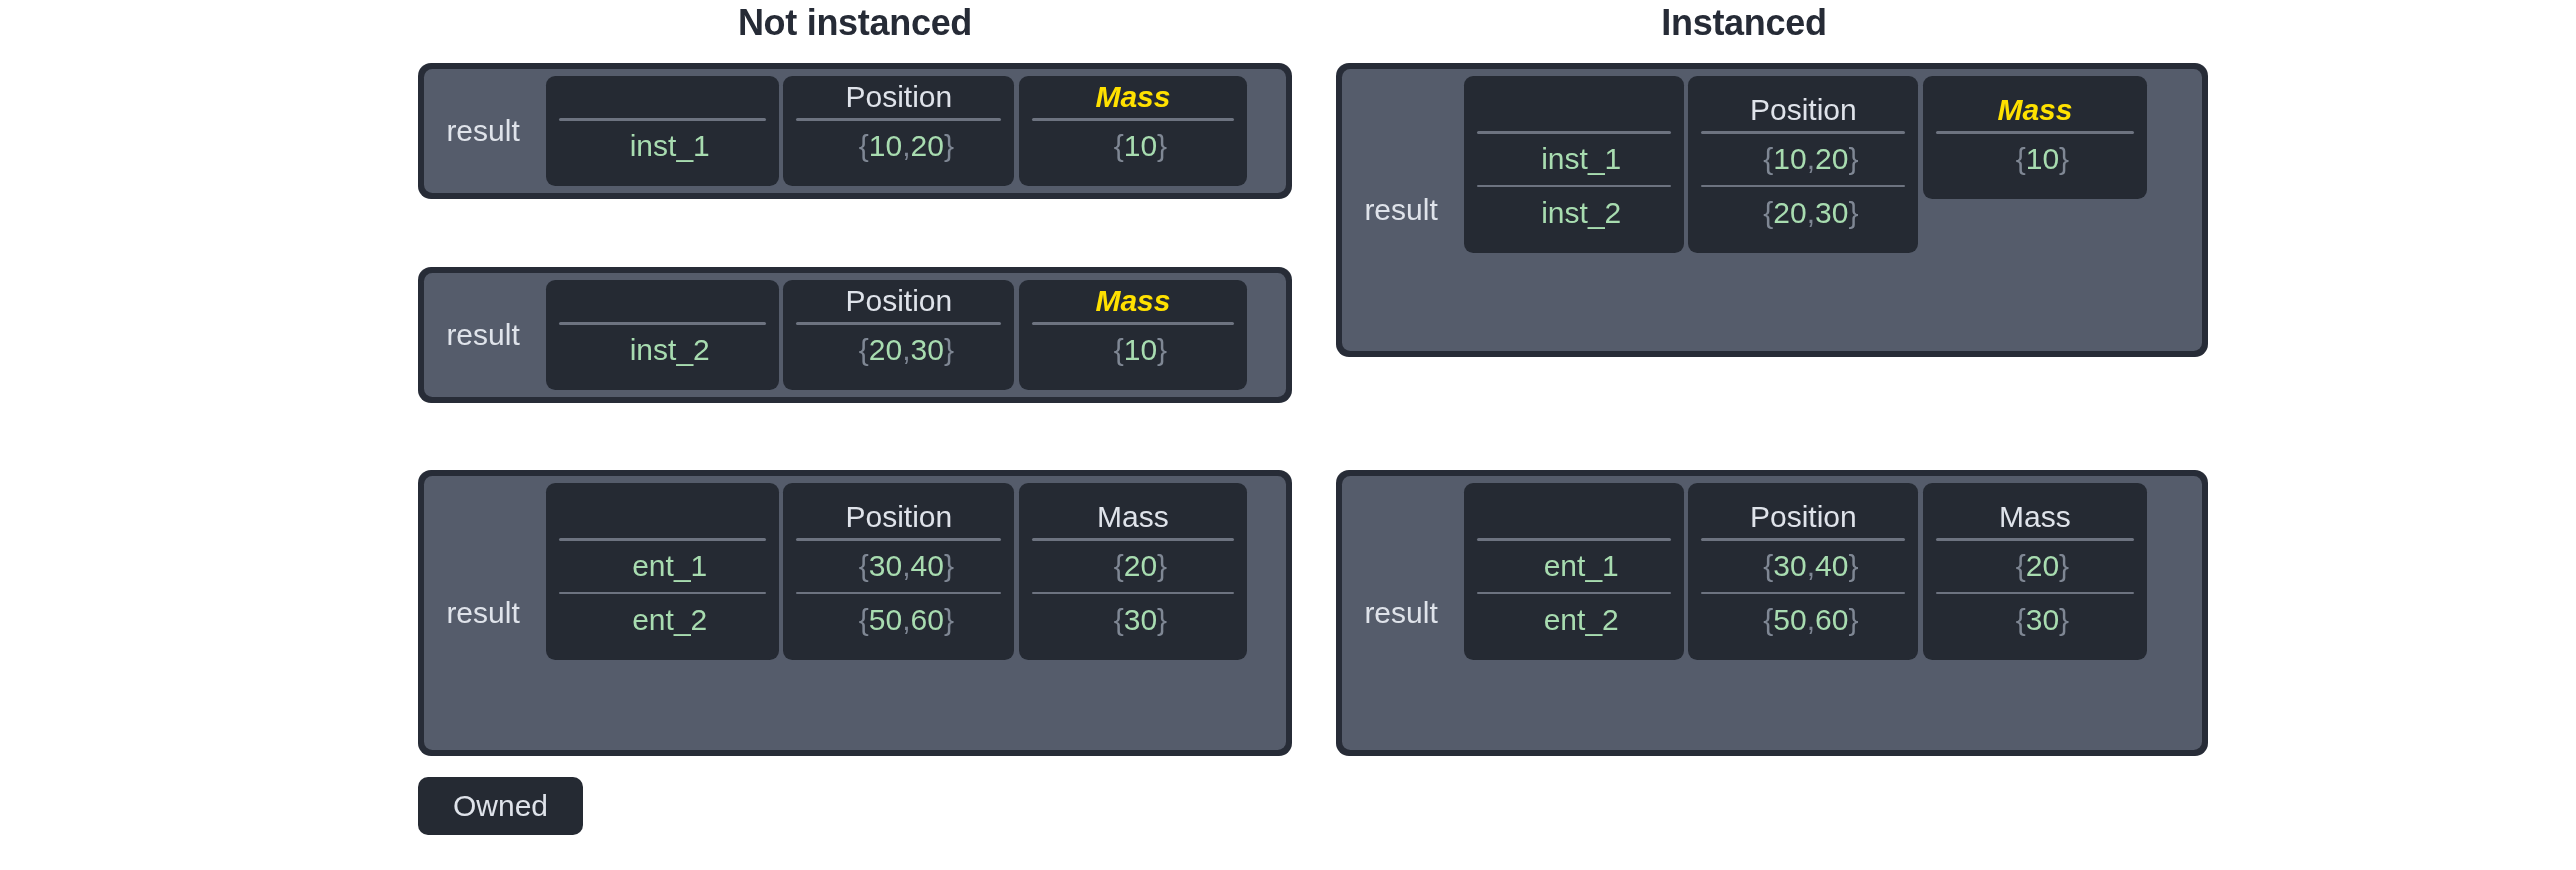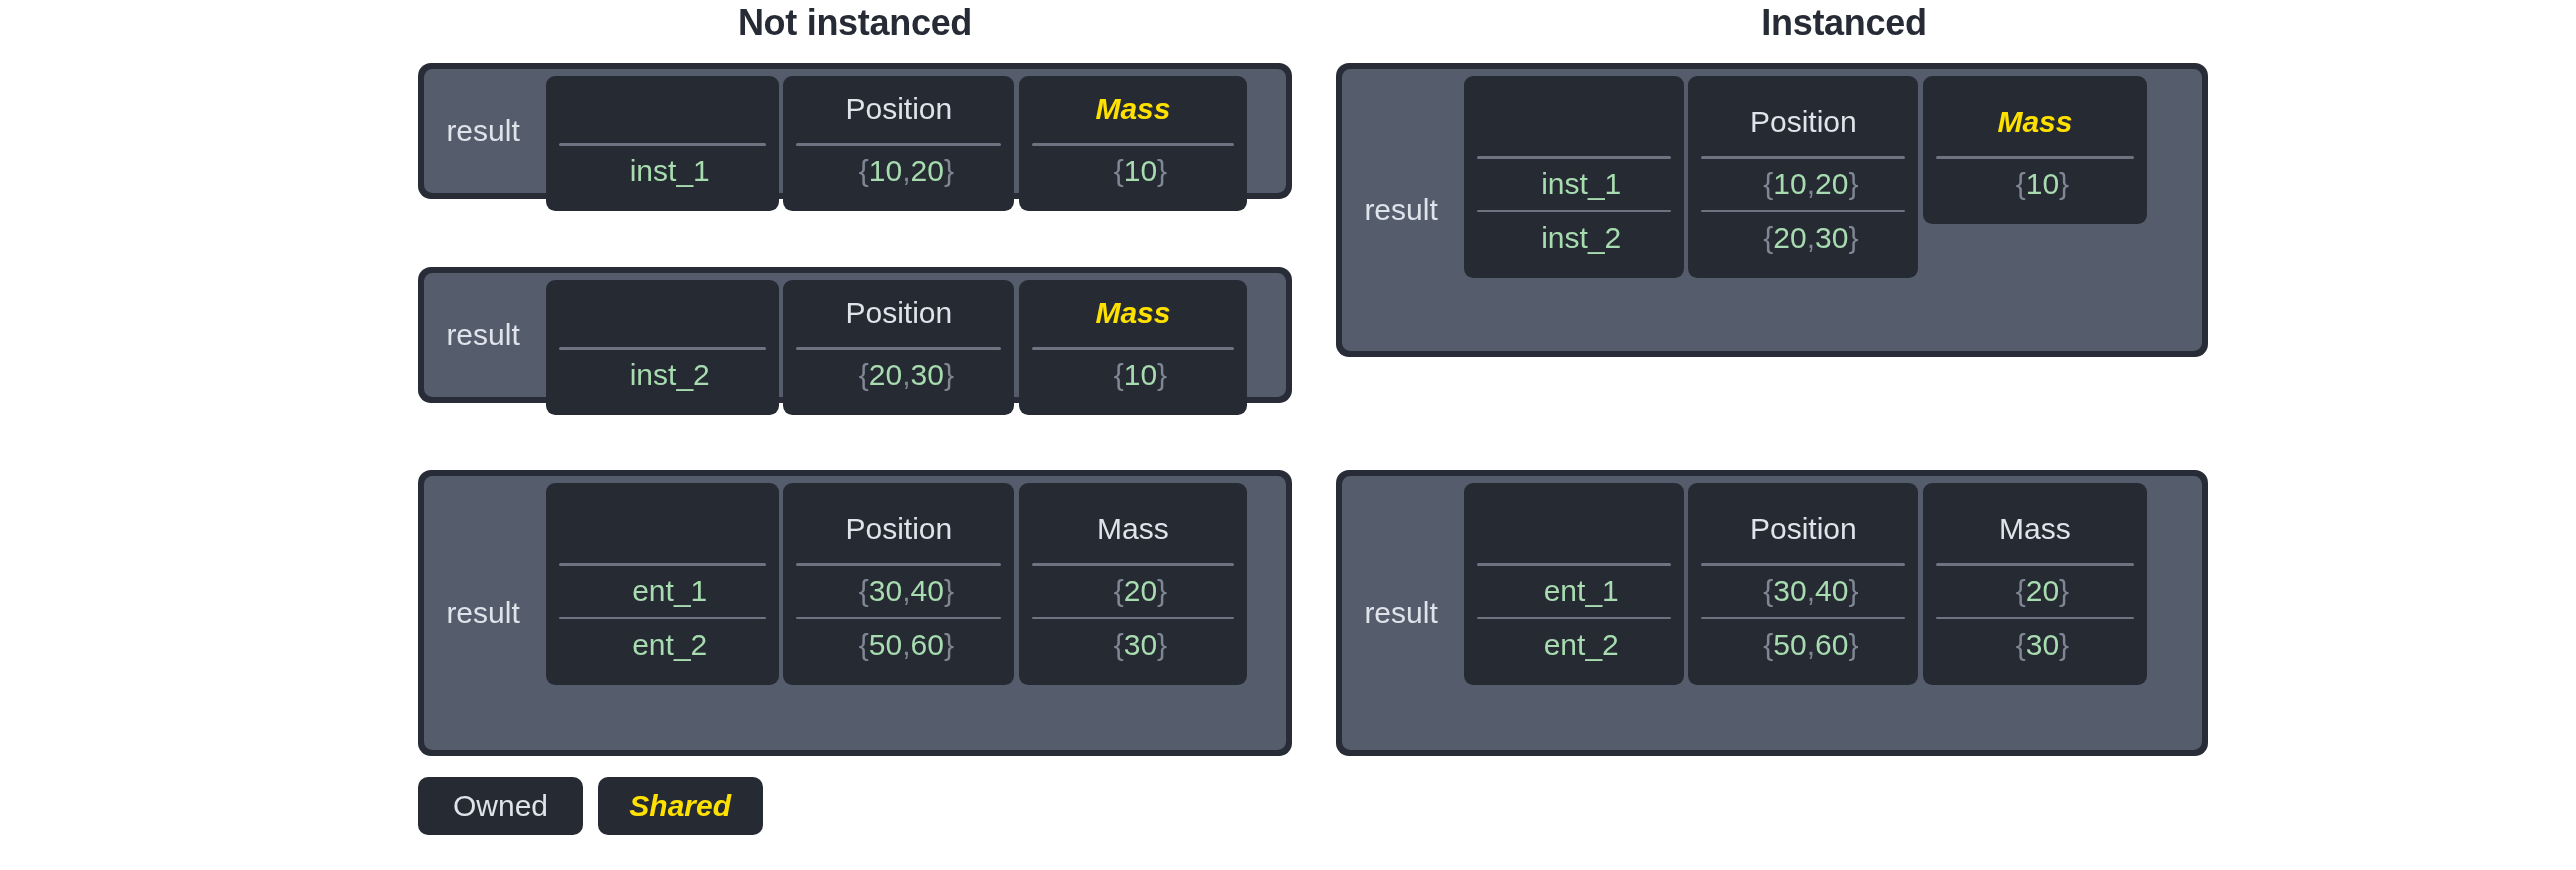--- a/index.html
+++ b/index.html
@@ -17,21 +17,21 @@
   .col-title {
     position: absolute;
     font-size: 36px;
     font-weight: bold;
     color: #262b36;
     text-align: center;
     letter-spacing: -0.3px;
     white-space: nowrap;
   }
   #title-left  { left: 418px;  top: 1.8px; width: 874px; }
-  #title-right { left: 1408px; top: 1.8px; width: 872px; }
+  #title-right { left: 1308px; top: 1.8px; width: 872px; }
 
   
   .tbl {
     position: absolute;
     background: #272c37;
     border-radius: 13px;
     padding: 6.4px;
   }
   .tbl-inner {
     background: #555c6b;
@@ -66,21 +66,21 @@
   .col {
     background: #252a33;
     border-radius: 9.2px;
     display: flex;
     flex-direction: column;
     align-items: stretch;
     padding: 0;
   }
 
   .col-head {
-    height: 67px;
+    height: 42px;
     display: flex;
     align-items: center;
     justify-content: center;
     font-size: 30px;
     color: #dfe3ea;
     white-space: nowrap;
   }
   .col-head.blank { color: transparent; }
   .col-head.shared {
     color: #ffe100;
@@ -311,17 +311,16 @@
           <div class="cell"><span class="brace">{</span>30<span class="brace">}</span></div>
           <div class="pad-bottom"></div>
         </div>
 
       </div>
     </div>
   </div>
 
   <div class="legend" style="left:418px; top:777px;">
     <div class="chip">Owned</div>
-    <div class="chip shared">Shared</div>
   </div>
 
 </div>
 
 
 </body></html>

